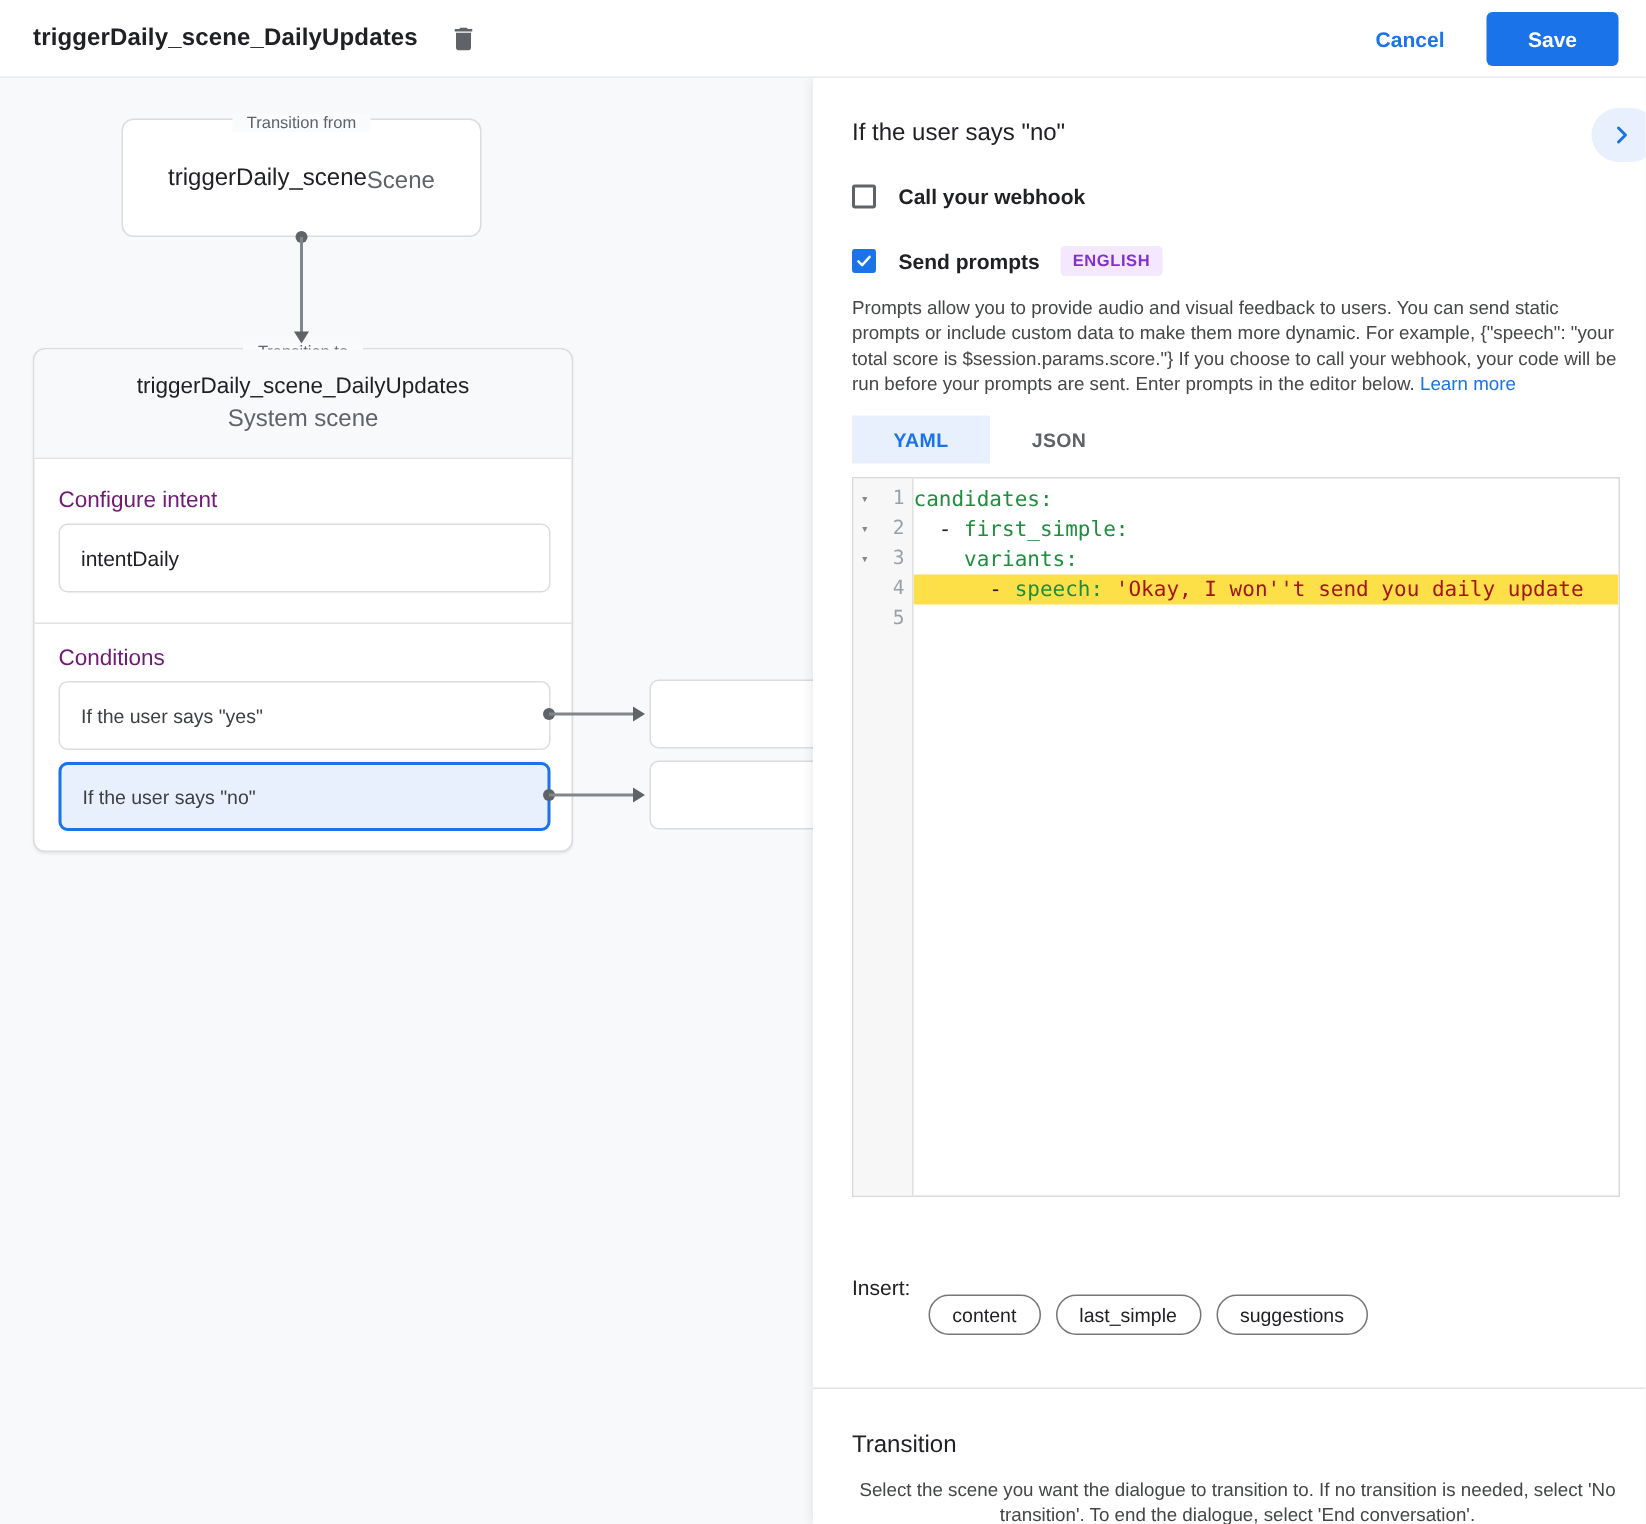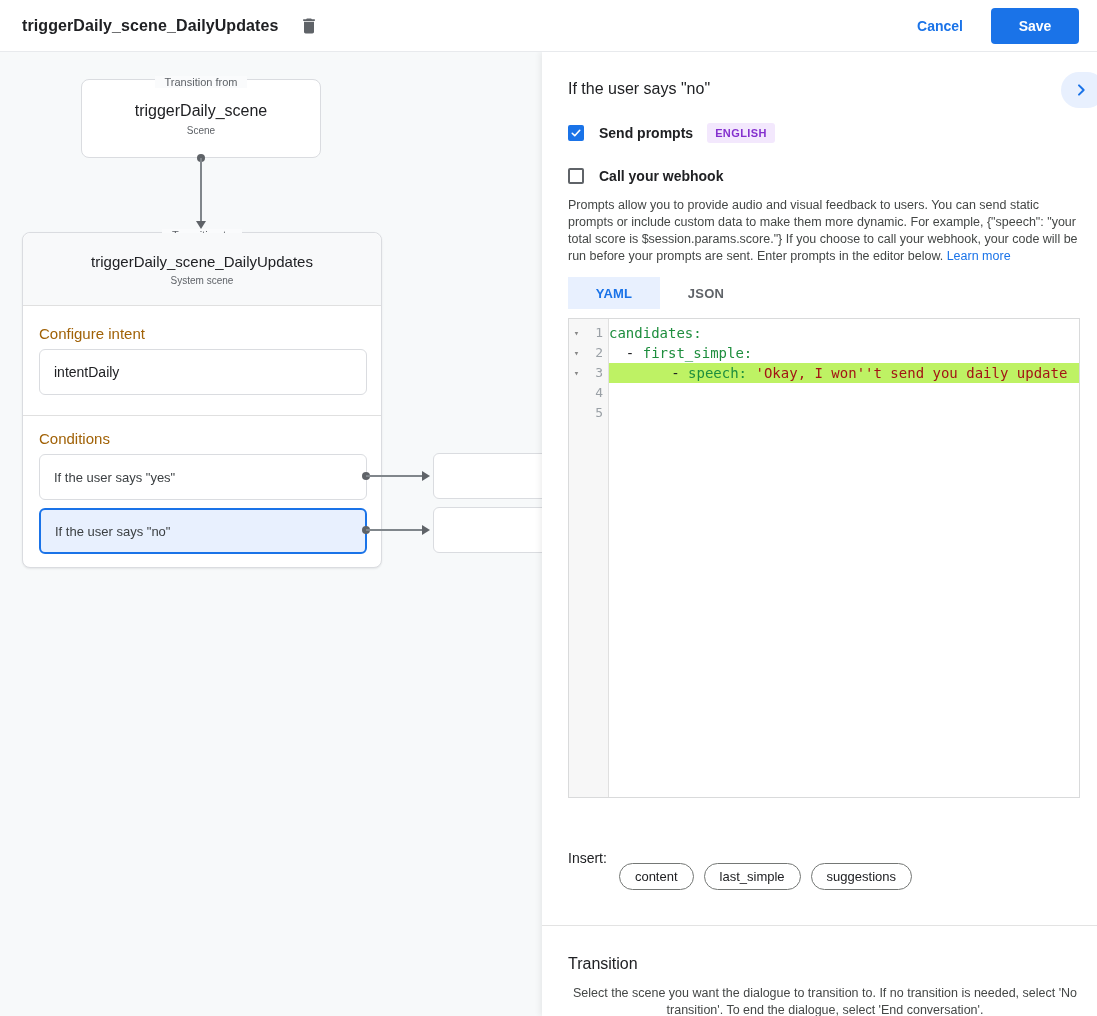--- a/index.html
+++ b/index.html
@@ -28,42 +28,42 @@
   .canvas { position: absolute; top: 52px; left: 0; right: 0; bottom: 0; background: #f7f9fa; z-index: 1; }
 
   .node-legend {
     position: absolute; top: -8px; left: 0; right: 0; text-align: center; pointer-events: none;
   }
   .node-legend span { background: #fafbfc; padding: 0 10px; font-size: 11px; color: #5f6368; }
 
   .from-node {
     position: absolute; left: 81px; top: 27px; width: 240px; height: 79px;
     background: #fff; border: 1px solid #dadce0; border-radius: 8px;
-    display: flex; flex-direction: column; align-items: center; justify-content: center;
+    display: flex; flex-direction: row; align-items: center; justify-content: center;
   }
   .from-node .node-title { font-size: 16px; color: #202124; }
-  .node-subtitle { font-size: 10px; color: #5f6368; margin-top: 5px; }
+  .node-subtitle { font-size: 16px; color: #5f6368; margin-top: 5px; }
 
   .v-connector { position: absolute; left: 199px; top: 106px; width: 4px; height: 72px; }
   .v-line { position: absolute; left: 1px; top: 0; width: 2px; height: 64px; background: #80868b; }
   .v-dot { position: absolute; left: -2px; top: -4px; width: 8px; height: 8px; border-radius: 50%; background: #5f6368; }
   .v-arrowhead { position: absolute; left: -3px; top: 63px; width: 0; height: 0; border-left: 5px solid transparent; border-right: 5px solid transparent; border-top: 8px solid #5f6368; }
 
   .to-card {
     position: absolute; left: 22px; top: 180px; width: 360px; height: 336px;
     background: #fff; border: 1px solid #dadce0; border-radius: 8px;
     box-shadow: 0 1px 2px rgba(0,0,0,.08);
   }
   .to-card-header {
     position: absolute; top: 0; left: 0; right: 0; height: 73px;
     background: #f8f9fa; border-bottom: 1px solid #e0e0e0; border-radius: 8px 8px 0 0;
     display: flex; flex-direction: column; align-items: center; justify-content: center;
   }
   .to-card-header .node-title { font-size: 15px; color: #202124; }
-  .section-label { position: absolute; left: 16px; font-size: 15px; color: #a16207; }
+  .section-label { position: absolute; left: 16px; font-size: 15px; color: #701a75; }
   .intent-field {
     position: absolute; left: 16px; top: 116px; width: 328px; height: 46px;
     border: 1px solid #dadce0; border-radius: 6px; background: #fff;
     display: flex; align-items: center; padding-left: 14px; font-size: 14px; color: #202124; cursor: pointer;
   }
   .card-divider { position: absolute; left: 0; right: 0; top: 182px; height: 1px; background: #e0e0e0; }
   .condition-box {
     position: absolute; left: 16px; width: 328px; height: 46px;
     border: 1px solid #dadce0; border-radius: 6px; background: #fff;
     display: flex; align-items: center; padding-left: 14px; font-size: 13px; color: #3c4043; cursor: pointer;
@@ -121,21 +121,21 @@
     border: 1px solid #d9dadb; background: #fff; display: flex;
     font-family: "DejaVu Sans Mono", monospace; font-size: 14px; line-height: 20px;
     overflow: hidden; position: relative;
   }
   .gutter { width: 40px; background: #f7f7f7; border-right: 1px solid #e0e0e0; flex: none; padding-top: 4px; }
   .gutter-row { height: 20px; display: flex; align-items: center; }
   .fold-cell { width: 15px; text-align: center; font-size: 9px; color: #888; }
   .num-cell { flex: 1; text-align: right; padding-right: 5px; color: #9aa0a6; font-size: 13px; }
   .code-area { flex: 1; padding-top: 4px; overflow: hidden; cursor: text; }
   .code-line { height: 20px; white-space: pre; }
-  .code-line.highlighted { background: #bef264; text-align: center; }
+  .code-line.highlighted { background: #fde047; }
   .seg-plain { color: #202124; }
   .seg-key { color: #1e8e3e; }
   .seg-str { color: #a31515; }
 
   .insert-row { margin-top: 28px; display: flex; align-items: center; }
   .insert-label { font-size: 14px; color: #202124; }
   .chip {
     margin-left: 10px; height: 27px; border: 1px solid #747775; border-radius: 14px;
     background: #fff; padding: 0 15px; font-size: 13px; color: #202124; cursor: pointer; font-family: inherit;
     display: flex; align-items: center; margin-top: 37px;
@@ -225,36 +225,36 @@
 
     <button class="collapse-btn">
       <span style="display:flex;">
         <svg width="16" height="16" viewBox="0 0 24 24" fill="none" stroke="#1a73e8" stroke-width="3" stroke-linecap="round" stroke-linejoin="round">
             <polyline points="9 5 16 12 9 19"></polyline>
           </svg>
       </span>
     </button>
 
     <div class="check-row">
+      <div class="checkbox"></div>
+      <div class="check-label">Call your webhook</div>
+    </div>
+
+    <div class="check-row">
       <div class="checkbox checked">
         <span style="display:flex;">
           <svg width="12" height="12" viewBox="0 0 24 24" fill="none" stroke="#ffffff" stroke-width="3.2" stroke-linecap="round" stroke-linejoin="round">
               <path d="M4.5 12.5l5 5 10-11"></path>
             </svg>
         </span>
       </div>
       <div class="check-label">Send prompts</div>
       <div class="lang-badge">ENGLISH</div>
     </div>
 
-    <div class="check-row">
-      <div class="checkbox"></div>
-      <div class="check-label">Call your webhook</div>
-    </div>
-
     <div class="panel-desc"><span>Prompts allow you to provide audio and visual feedback to users. You can send static prompts or include custom data to make them more dynamic. For example, {"speech": "your total score is $session.params.score."} If you choose to call your webhook, your code will be run before your prompts are sent. Enter prompts in the editor below. </span><a class="learn-more">Learn more</a></div>
 
     <div class="tabs">
       <button class="tab active">YAML</button>
       <button class="tab">JSON</button>
     </div>
 
     <div class="editor">
       <div class="gutter">
         <div class="gutter-row">
@@ -274,20 +274,21 @@
           <span class="num-cell">4</span>
         </div>
         <div class="gutter-row">
           <span class="fold-cell"></span>
           <span class="num-cell">5</span>
         </div>
       </div>
       <div class="code-area">
         <div class="code-line"><span class="seg-plain"></span><span class="seg-key">candidates:</span><span class="seg-plain"></span><span class="seg-str"></span></div>
         <div class="code-line"><span class="seg-plain">  - </span><span class="seg-key">first_simple:</span><span class="seg-plain"></span><span class="seg-str"></span></div>
+        <div class="code-line"><span class="seg-plain">    </span><span class="seg-key">variants:</span><span class="seg-plain"></span><span class="seg-str"></span></div>
         <div class="code-line highlighted"><span class="seg-plain">      - </span><span class="seg-key">speech:</span><span class="seg-plain"> </span><span class="seg-str">'Okay, I won''t send you daily update</span></div>
         <div class="code-line"><span class="seg-plain"></span><span class="seg-key"></span><span class="seg-plain"></span><span class="seg-str"></span></div>
       </div>
     </div>
 
     <div class="insert-row">
       <span class="insert-label">Insert:</span>
       <button class="chip">content</button>
       <button class="chip">last_simple</button>
       <button class="chip">suggestions</button>

